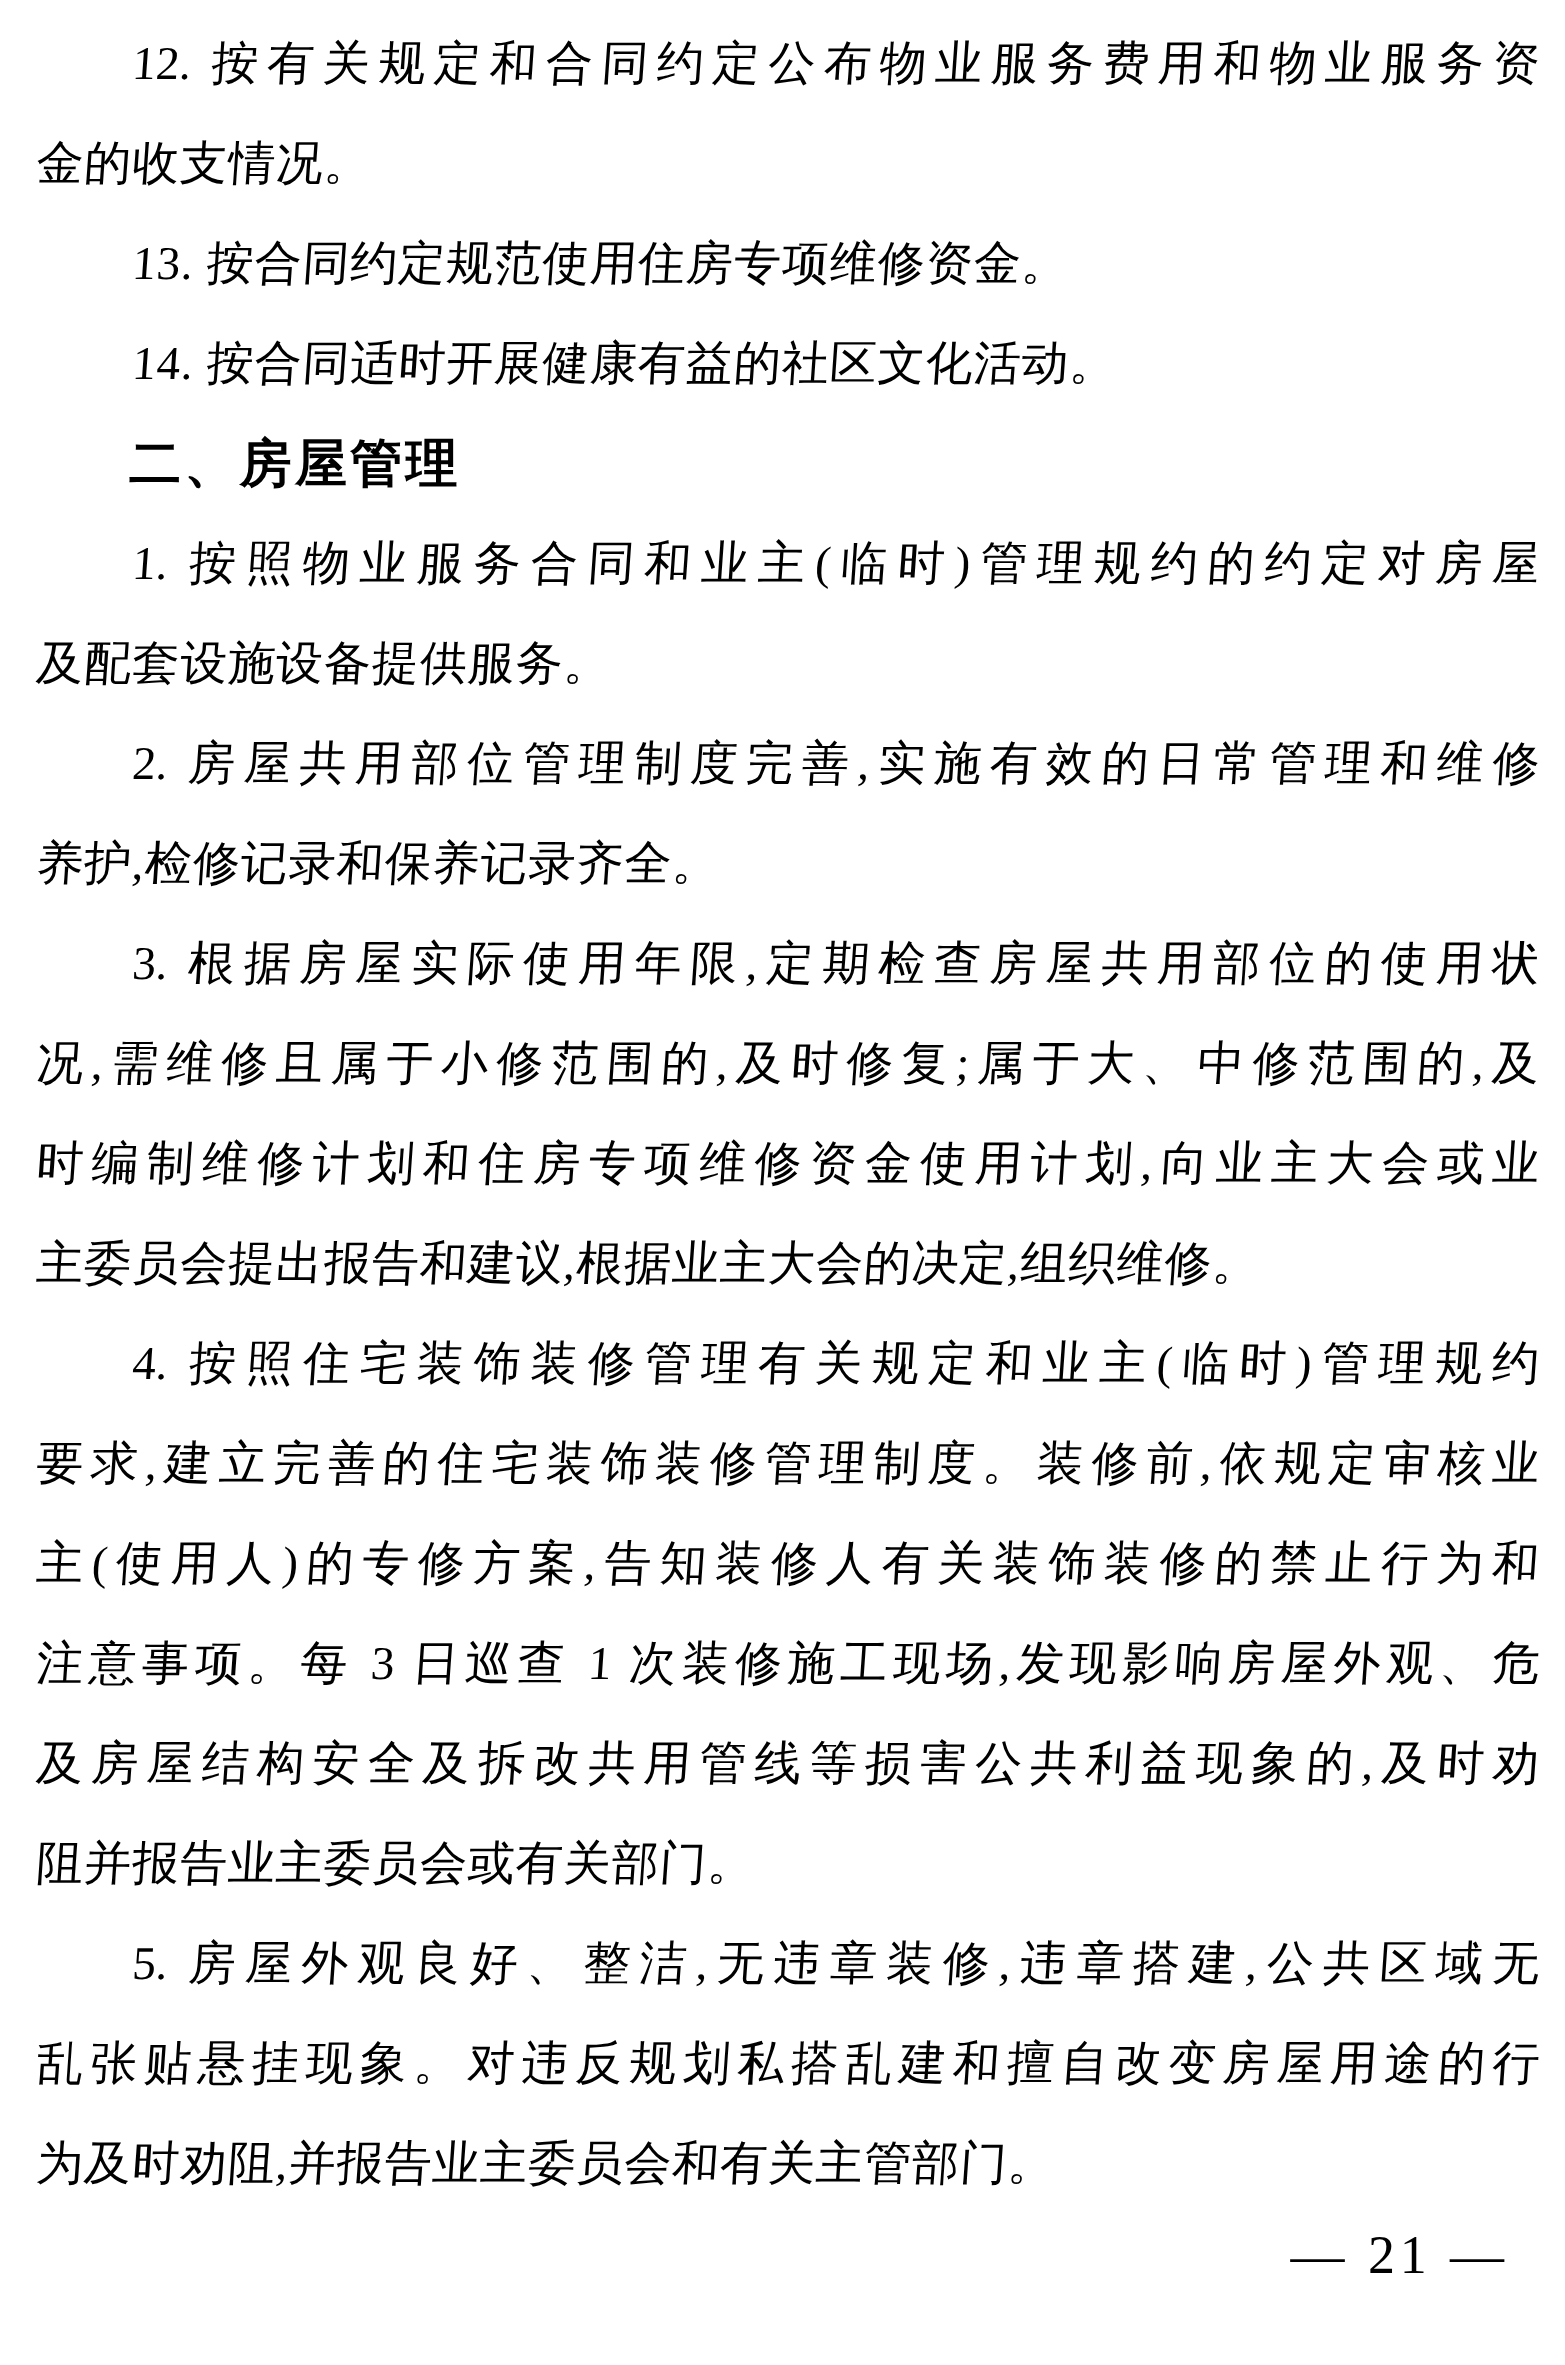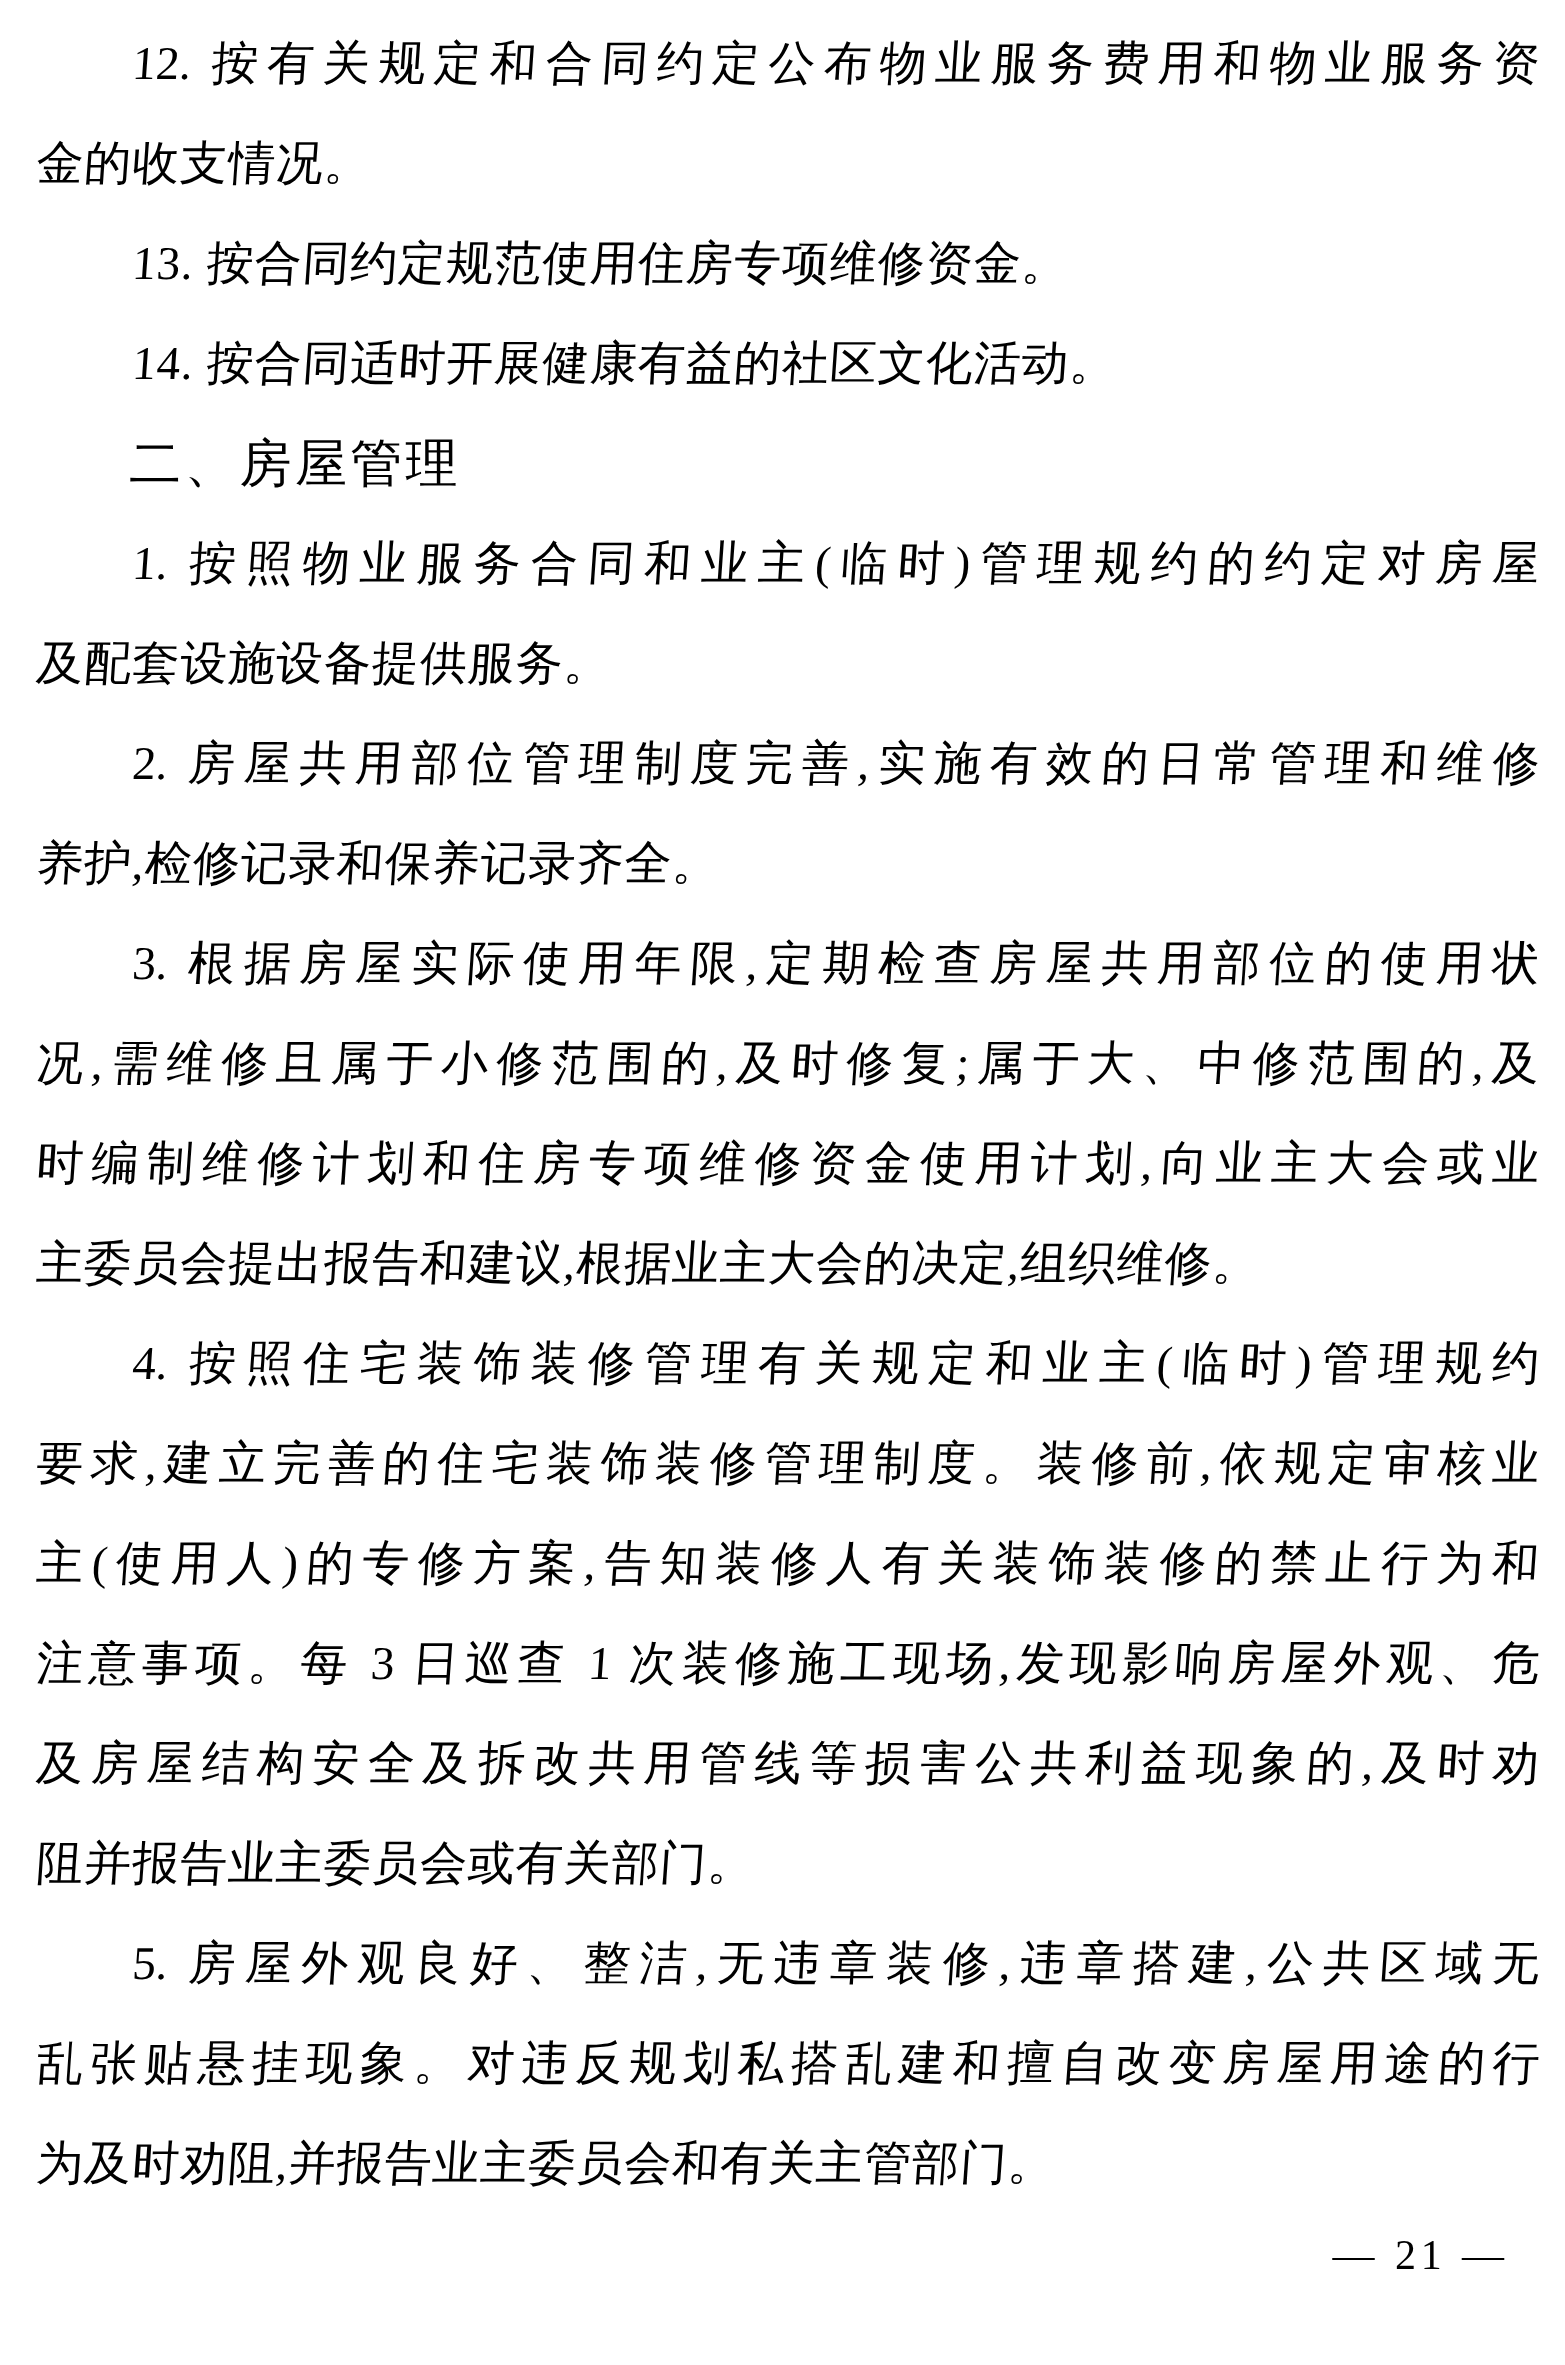--- a/index.html
+++ b/index.html
@@ -41,30 +41,30 @@
   }
   .line.endline {
     text-align: left;
     letter-spacing: 0.02em;
   }
   .line.indent {
     text-indent: 96px;
   }
   .line.heading {
     font-family: "Liberation Sans", sans-serif;
-    font-weight: normal;
+    font-weight: bold;
     font-size: 52px;
     letter-spacing: 3.3px;
   }
   .page-number {
     position: absolute;
     top: 2223px;
     right: 56px;
     font-family: "Liberation Serif", serif;
-    font-size: 42px;
+    font-size: 54px;
     line-height: 65px;
     color: #000000;
     letter-spacing: 4.9px;
   }
 </style>
 </head>
 <body>
 
 <div class="page">
   <div class="text-block">

